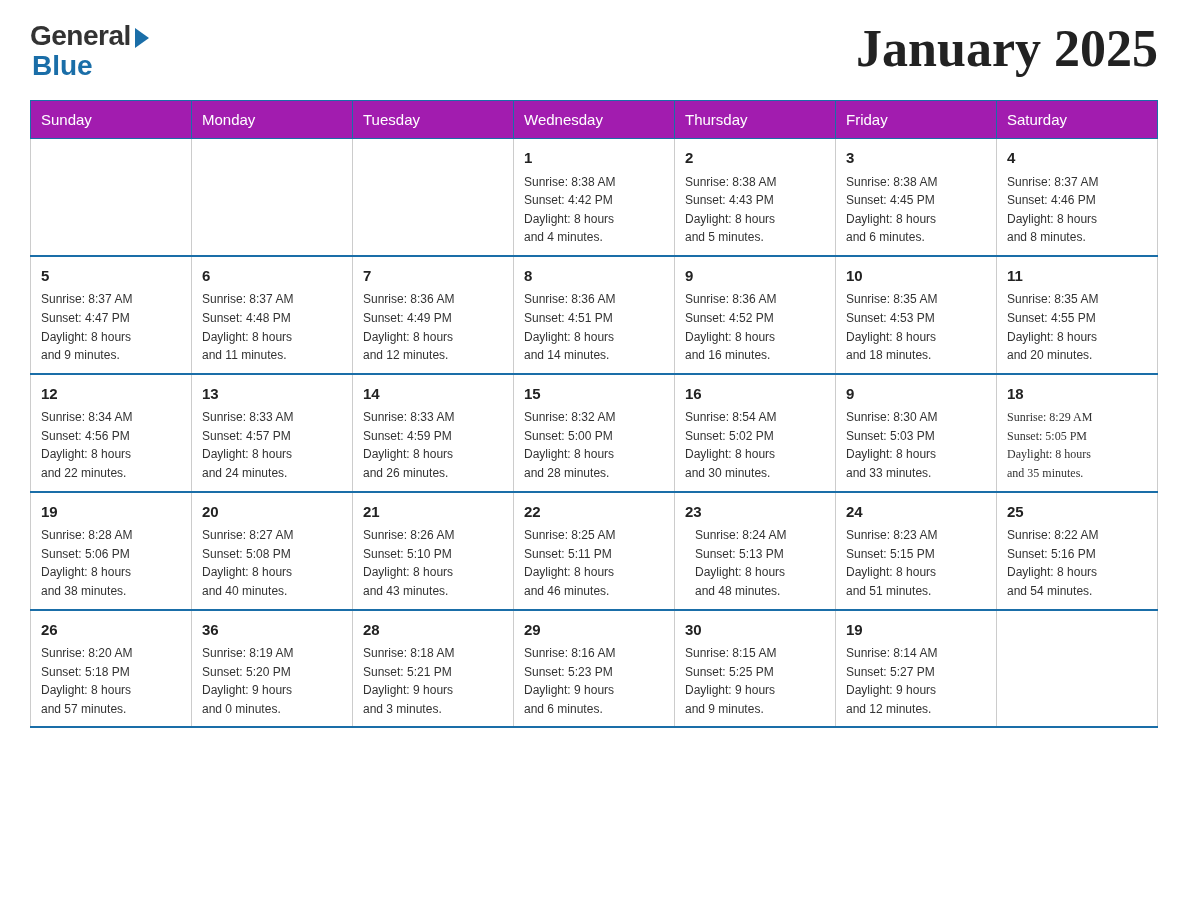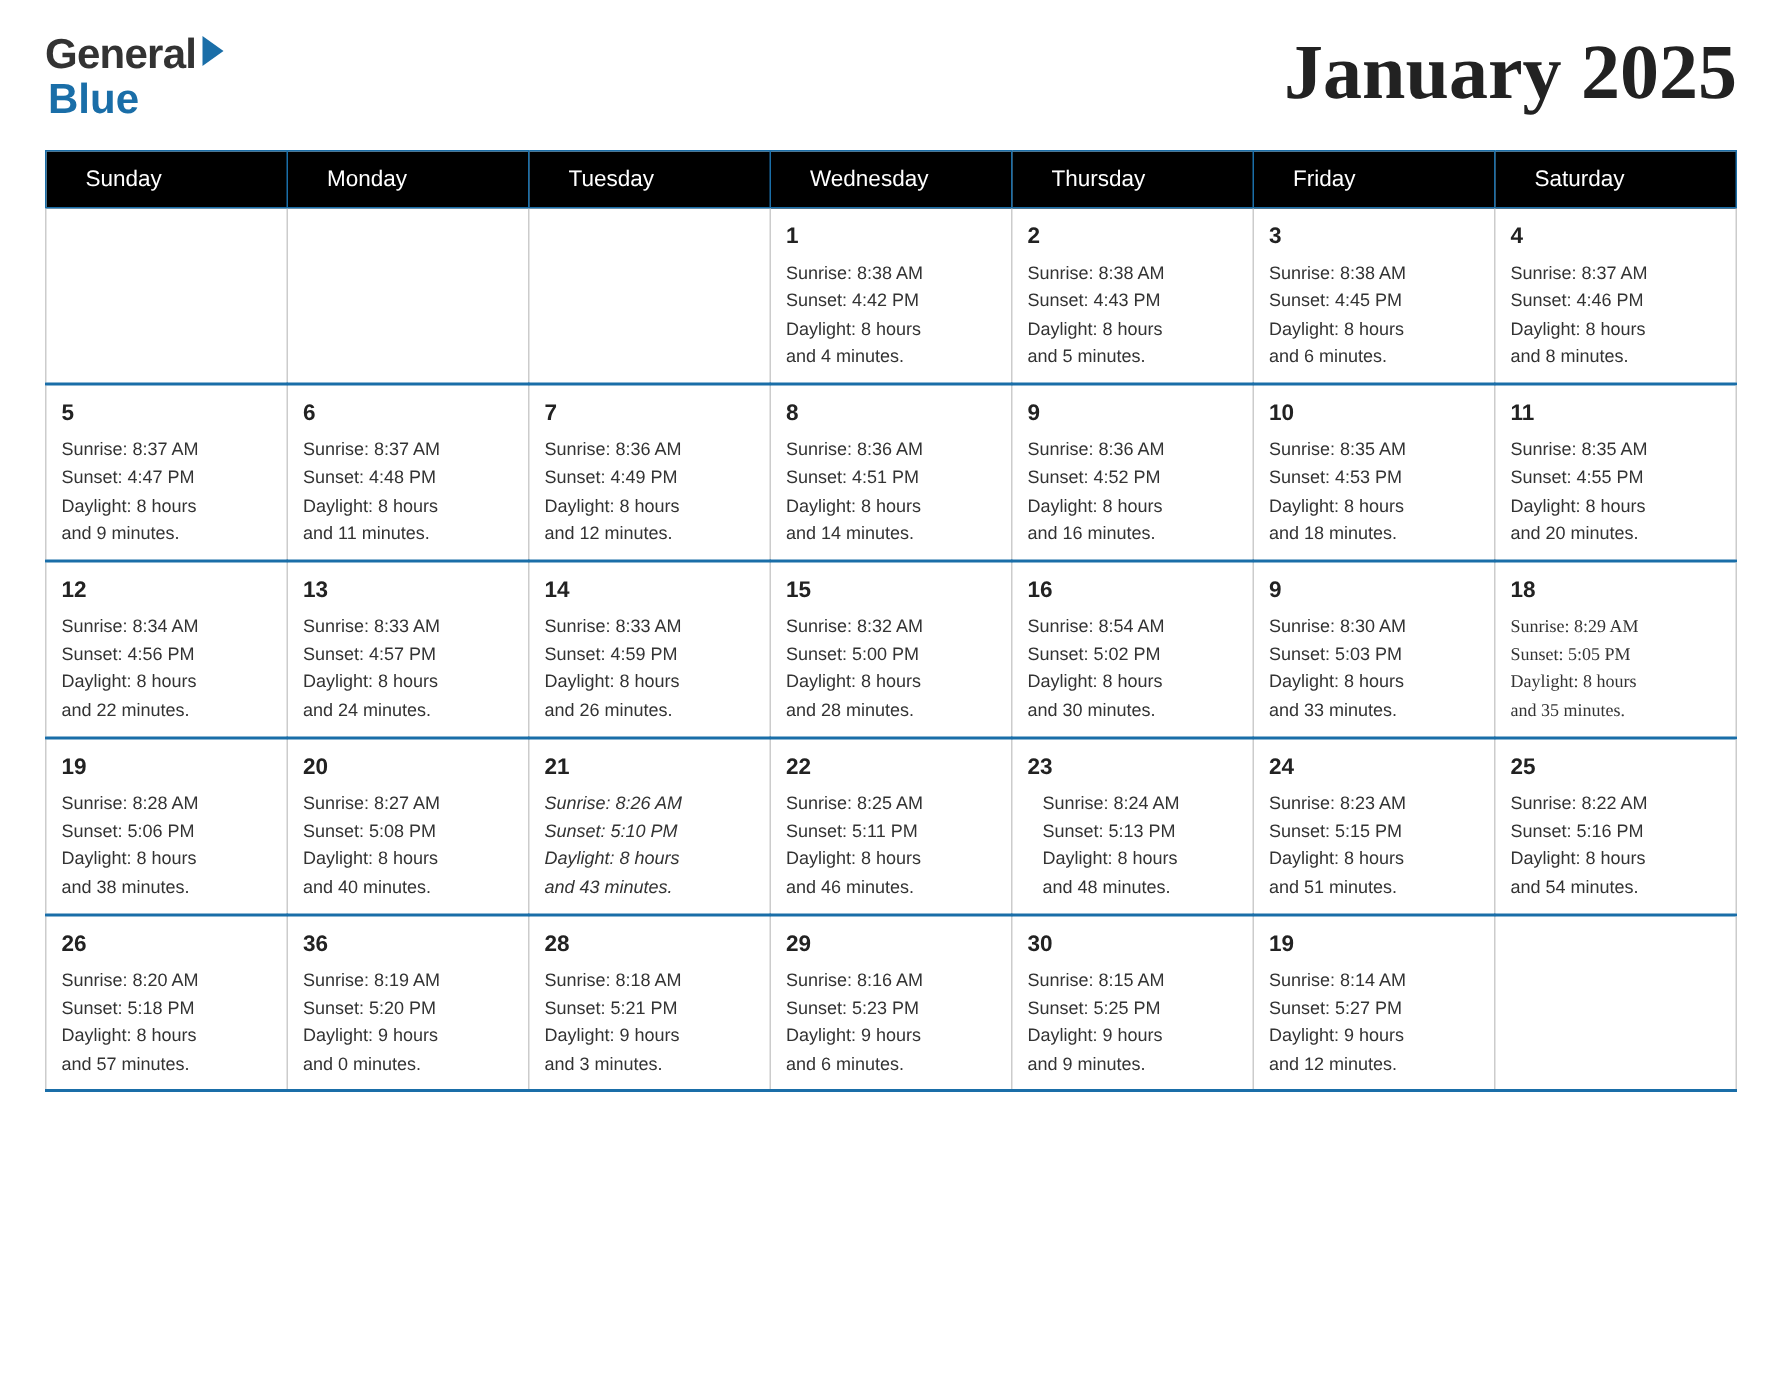--- a/index.html
+++ b/index.html
@@ -16,21 +16,21 @@
       align-items: flex-start;
       margin-bottom: 18px;
     }
     .logo {
       display: flex;
       flex-direction: column;
       align-items: flex-start;
     }
     .logo-top {
       display: flex;
-      align-items: flex-start;
+      align-items: center;
     }
     .logo-general {
       font-size: 28px;
       font-weight: bold;
       color: #333333;
       letter-spacing: -0.5px;
     }
     .logo-arrow {
       width: 0;
       height: 0;
@@ -61,23 +61,23 @@
       font-size: 22px;
       color: #555555;
       margin-top: 4px;
     }
     table {
       width: 100%;
       border-collapse: collapse;
       table-layout: fixed;
     }
     thead tr th {
-      background-color: #000000;
+      background-color: #a21caf;
       color: #ffffff;
-      padding: 10px 26px;
+      padding: 10px 10px;
       font-size: 15px;
       font-weight: normal;
       text-align: left;
       border: 1px solid #1a6ea8;
     }
     tbody tr {
       border-bottom: 2px solid #1a6ea8;
     }
     tbody tr td {
       vertical-align: top;
@@ -283,21 +283,21 @@
         </td>
         <td>
           <span class="day-number">20</span>
           <div class="day-info" style="white-space: pre-line;">Sunrise: 8:27 AM
 Sunset: 5:08 PM
 Daylight: 8 hours
 and 40 minutes.</div>
         </td>
         <td>
           <span class="day-number">21</span>
-          <div class="day-info" style="white-space: pre-line; font-style: italic;">Sunrise: 8:26 AM
+          <div class="day-info" style="white-space: pre-line;">Sunrise: 8:26 AM
 Sunset: 5:10 PM
 Daylight: 8 hours
 and 43 minutes.</div>
         </td>
         <td>
           <span class="day-number">22</span>
           <div class="day-info" style="white-space: pre-line;">Sunrise: 8:25 AM
 Sunset: 5:11 PM
 Daylight: 8 hours
 and 46 minutes.</div>

